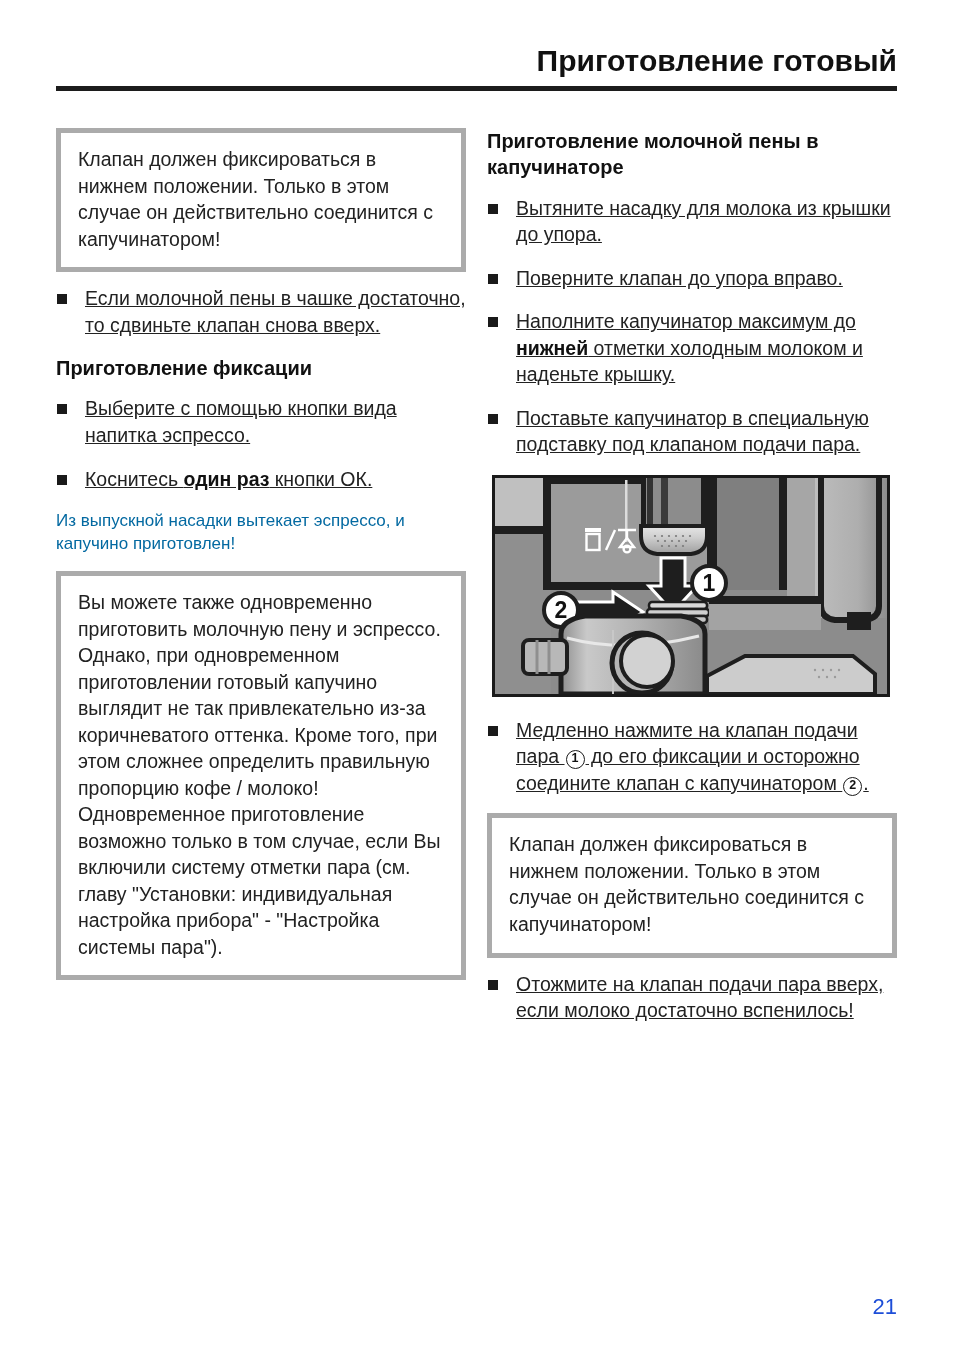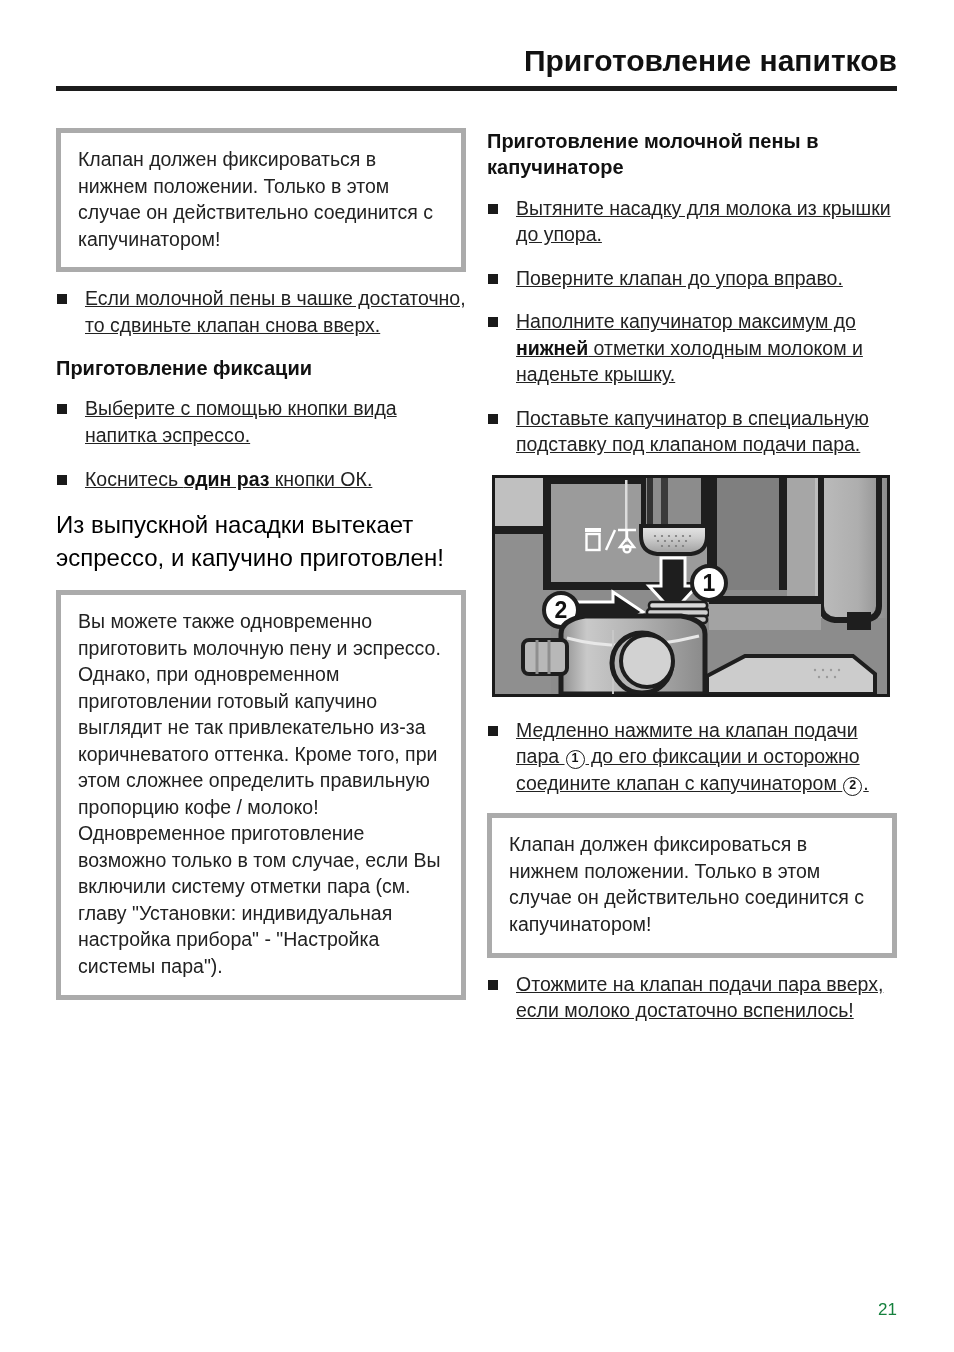--- a/index.html
+++ b/index.html
@@ -55,23 +55,23 @@
 
   
   .sec-head {
     font-size: 20px;
     font-weight: bold;
     line-height: 1.32;
     color: #111111;
     margin: 0 0 14px 0;
   }
   .para {
-    font-size: 24px;
+    font-size: 17px;
     line-height: 1.36;
-    color: #000000;
+    color: #0369a1;
     margin: 0 0 16px 0;
   }
   .bullets { margin: 0; padding: 0; list-style: none; }
   .bullet {
     position: relative;
     padding-left: 29px;
     font-size: 19.5px;
     line-height: 1.36;
     color: #222222;
     margin-bottom: 17px;
@@ -130,31 +130,31 @@
     overflow: hidden;
     background: #8d8d8d;
   }
   .figure svg { display: block; width: 100%; height: 100%; }
 
   
   .page-number {
     position: absolute;
     right: 57px;
     bottom: 32px;
-    font-size: 17px;
-    color: #15803d;
+    font-size: 22px;
+    color: #1d4ed8;
   }
 </style>
 </head>
 <body>
 
 <div class="page">
 
   <div class="header">
-    <div class="page-title">Приготовление напитков</div>
+    <div class="page-title">Приготовление готовый</div>
     <div class="title-rule"></div>
   </div>
 
   <div class="col col-left">
 
     <div class="note-box">
       <p>Клапан должен фиксироваться в нижнем положении. Только в этом случае он действительно соединится с капучинатором!</p>
     </div>
 
     <ul class="bullets">

